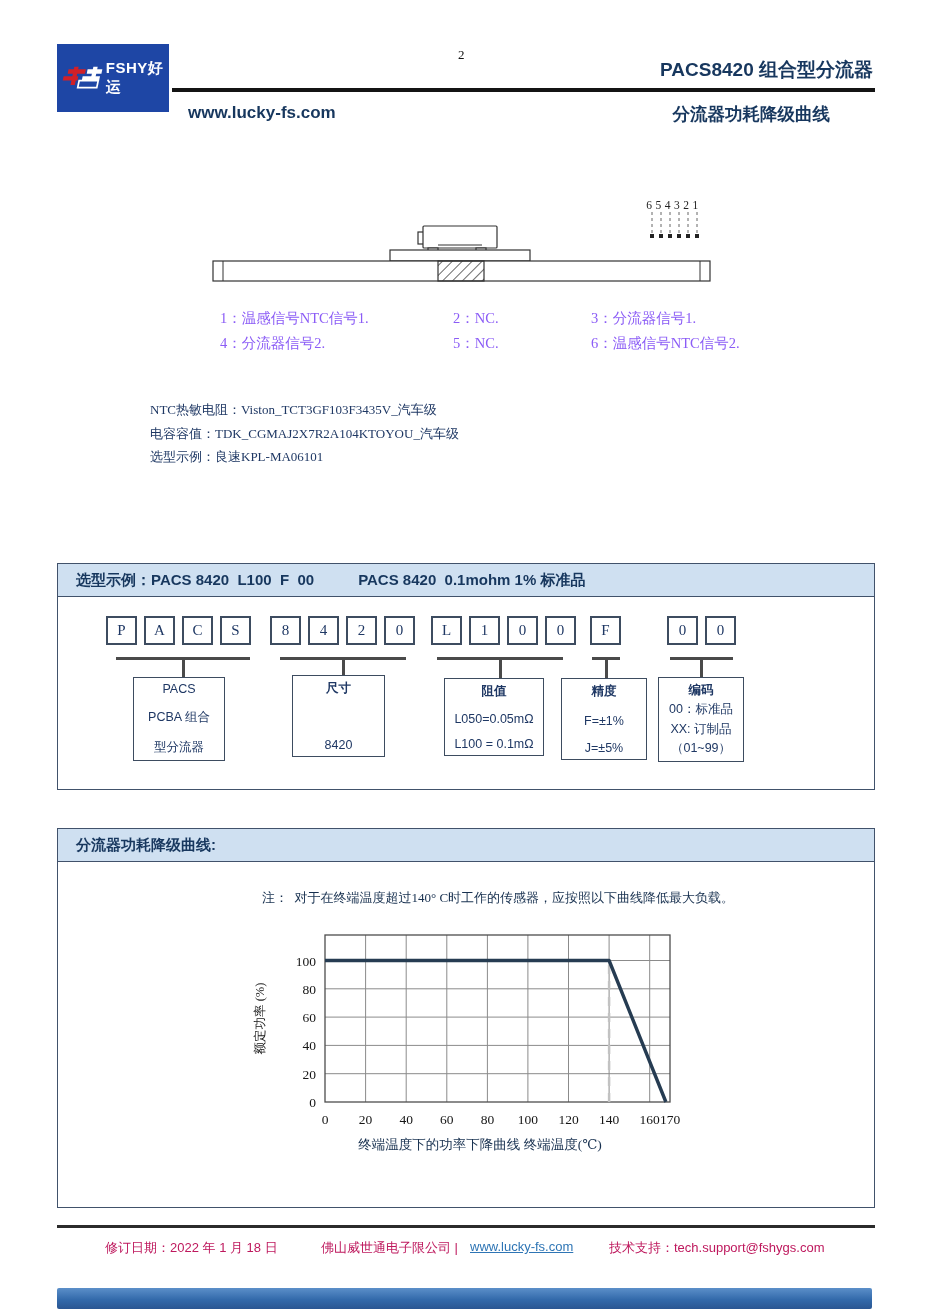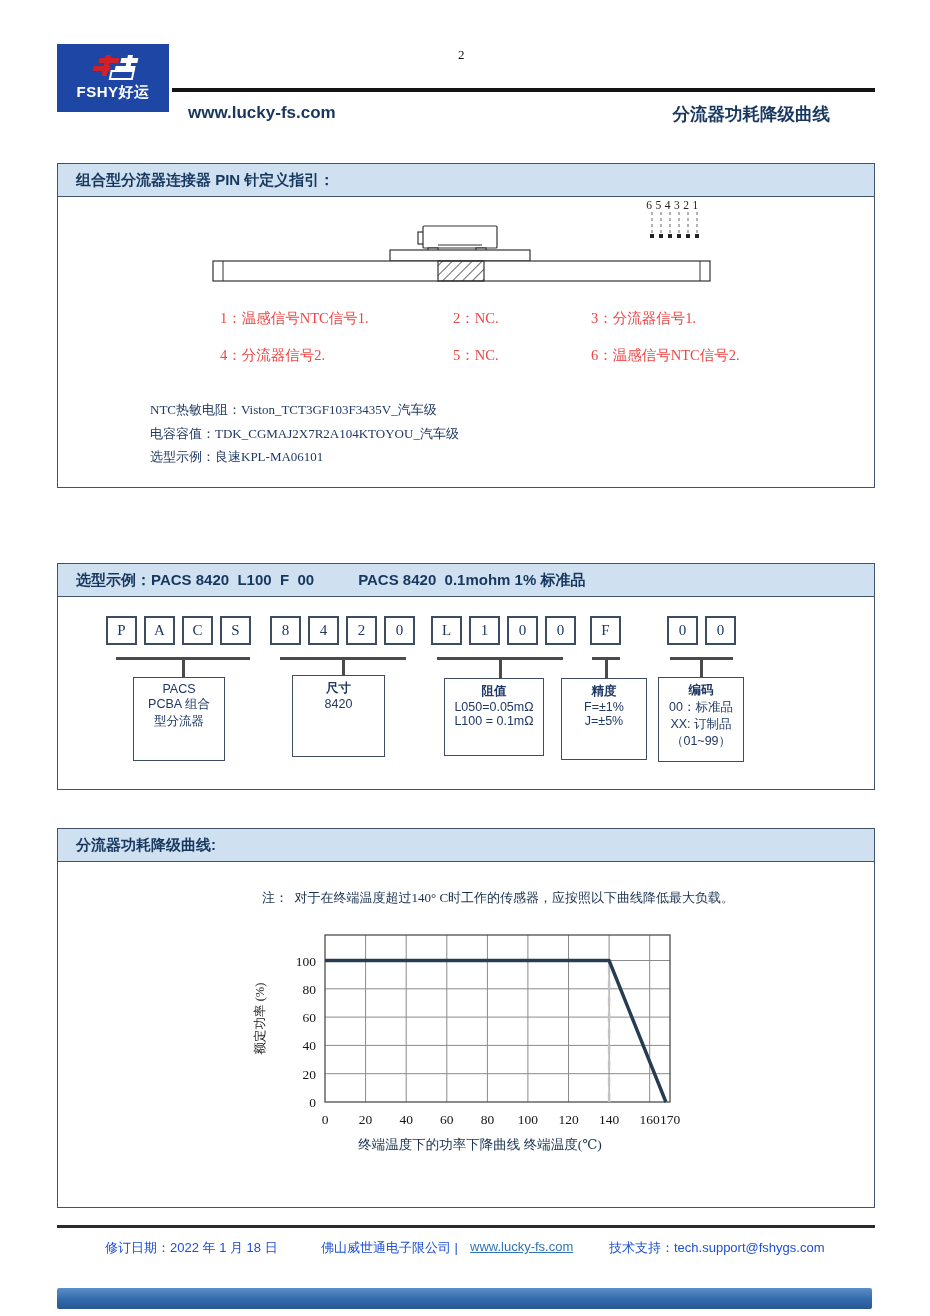--- a/index.html
+++ b/index.html
@@ -3,55 +3,55 @@
 <meta charset="utf-8">
 <style>
   html,body{margin:0;padding:0;background:#fff;}
   .page{position:relative;width:930px;height:1316px;background:#fff;overflow:hidden;
         font-family:"Liberation Sans","DejaVu Sans",sans-serif;}
   .abs{position:absolute;}
   .serif{font-family:"Liberation Serif","DejaVu Serif",serif;}
   .pre{white-space:pre;}
   
   .logo{left:57px;top:44px;width:112px;height:68px;background:#1e46a5;display:flex;
-        flex-direction:column;align-items:center;justify-content:center;gap:2px;}
+        align-items:center;justify-content:center;gap:2px;}
   .logo-text{color:#fff;font-weight:bold;font-size:15px;letter-spacing:.5px;}
   .page-num{left:458px;top:47px;font-size:13px;color:#111;}
   .doc-title{right:57px;top:57px;font-size:19px;font-weight:bold;color:#17375e;}
   .header-line{left:172px;top:88px;width:703px;height:4px;background:#141414;}
   .website{left:188px;top:103px;font-size:17px;font-weight:bold;color:#17375e;}
   .company{right:100px;top:102px;font-size:17.5px;font-weight:bold;color:#17375e;}
   
   .section{position:absolute;left:57px;width:818px;border:1.6px solid #41526b;background:#fff;box-sizing:border-box;}
   .section-header{height:33px;background:#cfe0f1;border-bottom:1.6px solid #41526b;display:flex;
         align-items:center;padding-left:18px;font-weight:bold;color:#17375e;font-size:15px;box-sizing:border-box;}
   .s1{top:163px;height:325px;}
   .s2{top:563px;height:227px;}
   .s3{top:828px;height:380px;}
   
-  .pin-defs{left:220px;top:309px;display:grid;grid-template-columns:233px 138px auto;row-gap:18px;
-        font-family:"Liberation Serif","DejaVu Serif",serif;font-size:14.5px;color:#ef4444;}
+  .pin-defs{left:220px;top:309px;display:grid;grid-template-columns:233px 138px auto;row-gap:6px;
+        font-family:"Liberation Serif","DejaVu Serif",serif;font-size:14.5px;color:#8b5cf6;}
   .components{left:150px;top:398px;font-family:"Liberation Serif","DejaVu Serif",serif;
         font-size:13px;color:#1f3864;line-height:23.5px;}
   
   .code-row{position:absolute;top:616px;display:flex;gap:7px;}
   .cbox{width:27px;height:25px;border:2px solid #3d4c60;background:#fff;display:flex;align-items:center;
         justify-content:center;font-family:"Liberation Serif","DejaVu Serif",serif;font-size:15px;color:#1f3864;}
   .bracket{position:absolute;top:657px;height:3px;background:#4a4a4a;}
   .stub{position:absolute;top:657px;width:3px;background:#4a4a4a;}
   .dbox{position:absolute;border:1.6px solid #3d4c60;background:#fff;box-sizing:border-box;display:flex;
-        flex-direction:column;align-items:center;justify-content:flex-start;text-align:center;
+        flex-direction:column;align-items:center;justify-content:space-between;text-align:center;
         color:#1f3864;font-size:12.5px;padding:4px 2px;}
   
   .note{left:262px;top:889px;font-family:"Liberation Serif","DejaVu Serif",serif;font-size:13px;color:#17304f;}
   .caption{left:255px;top:1136px;width:450px;text-align:center;color:#17304f;
         font-family:"Liberation Serif","DejaVu Serif",serif;font-size:13.5px;}
   
   .footer-rule{left:57px;top:1225px;width:818px;height:3px;background:#2b2b2b;}
-  .foot{top:1239px;font-size:13px;color:#1d4ed8;}
+  .foot{top:1239px;font-size:13px;color:#be185d;}
   .foot-link{color:#2e75b5;text-decoration:underline;cursor:pointer;}
   .footer-bar{left:57px;top:1288px;width:815px;height:21px;border-radius:2px;
         background:linear-gradient(180deg,#5b8fc9 0%,#336aab 55%,#2a5692 100%);}
 </style>
 </head>
 <body>
 
 <div class="page">
 
   <div class="abs logo">
@@ -62,27 +62,25 @@
         <rect x="4" y="11" width="17" height="5" fill="#d22027"></rect>
         <rect x="30" y="3" width="17" height="5" fill="#ffffff"></rect>
         <rect x="36" y="0" width="5" height="15" fill="#ffffff"></rect>
         <rect x="26" y="11" width="20" height="5" fill="#ffffff"></rect>
         <rect x="23" y="16" width="22" height="8" fill="none" stroke="#ffffff" stroke-width="2"></rect>
       </g>
     </svg>
     <div class="logo-text">FSHY好运</div>
   </div>
   <div class="abs page-num serif">2</div>
+  <div class="abs doc-title">PACS8420 组合型分流器</div>
   <div class="abs header-line"></div>
   <div class="abs website">www.lucky-fs.com</div>
   <div class="abs company">分流器功耗降级曲线</div>
 
-  <div class="section s1">
-    <div class="section-header">组合型分流器连接器 PIN 针定义指引：</div>
-  </div>
 
   <svg class="abs" style="left:210px;top:196px;" width="510" height="92" viewBox="0 0 510 92">
     <defs>
       <pattern id="hatch" width="7" height="7" patternTransform="rotate(45)" patternUnits="userSpaceOnUse">
         <line x1="0" y1="0" x2="0" y2="7" stroke="#444" stroke-width="1.6"></line>
       </pattern>
     </defs>
     <text x="464" y="13" text-anchor="middle" font-size="11.5" letter-spacing="3.5" font-family="Liberation Serif,serif" fill="#222">654321</text>
     <g stroke="#666" stroke-width="1" stroke-dasharray="3 3">
       <line x1="442" y1="16" x2="442" y2="40"></line>

